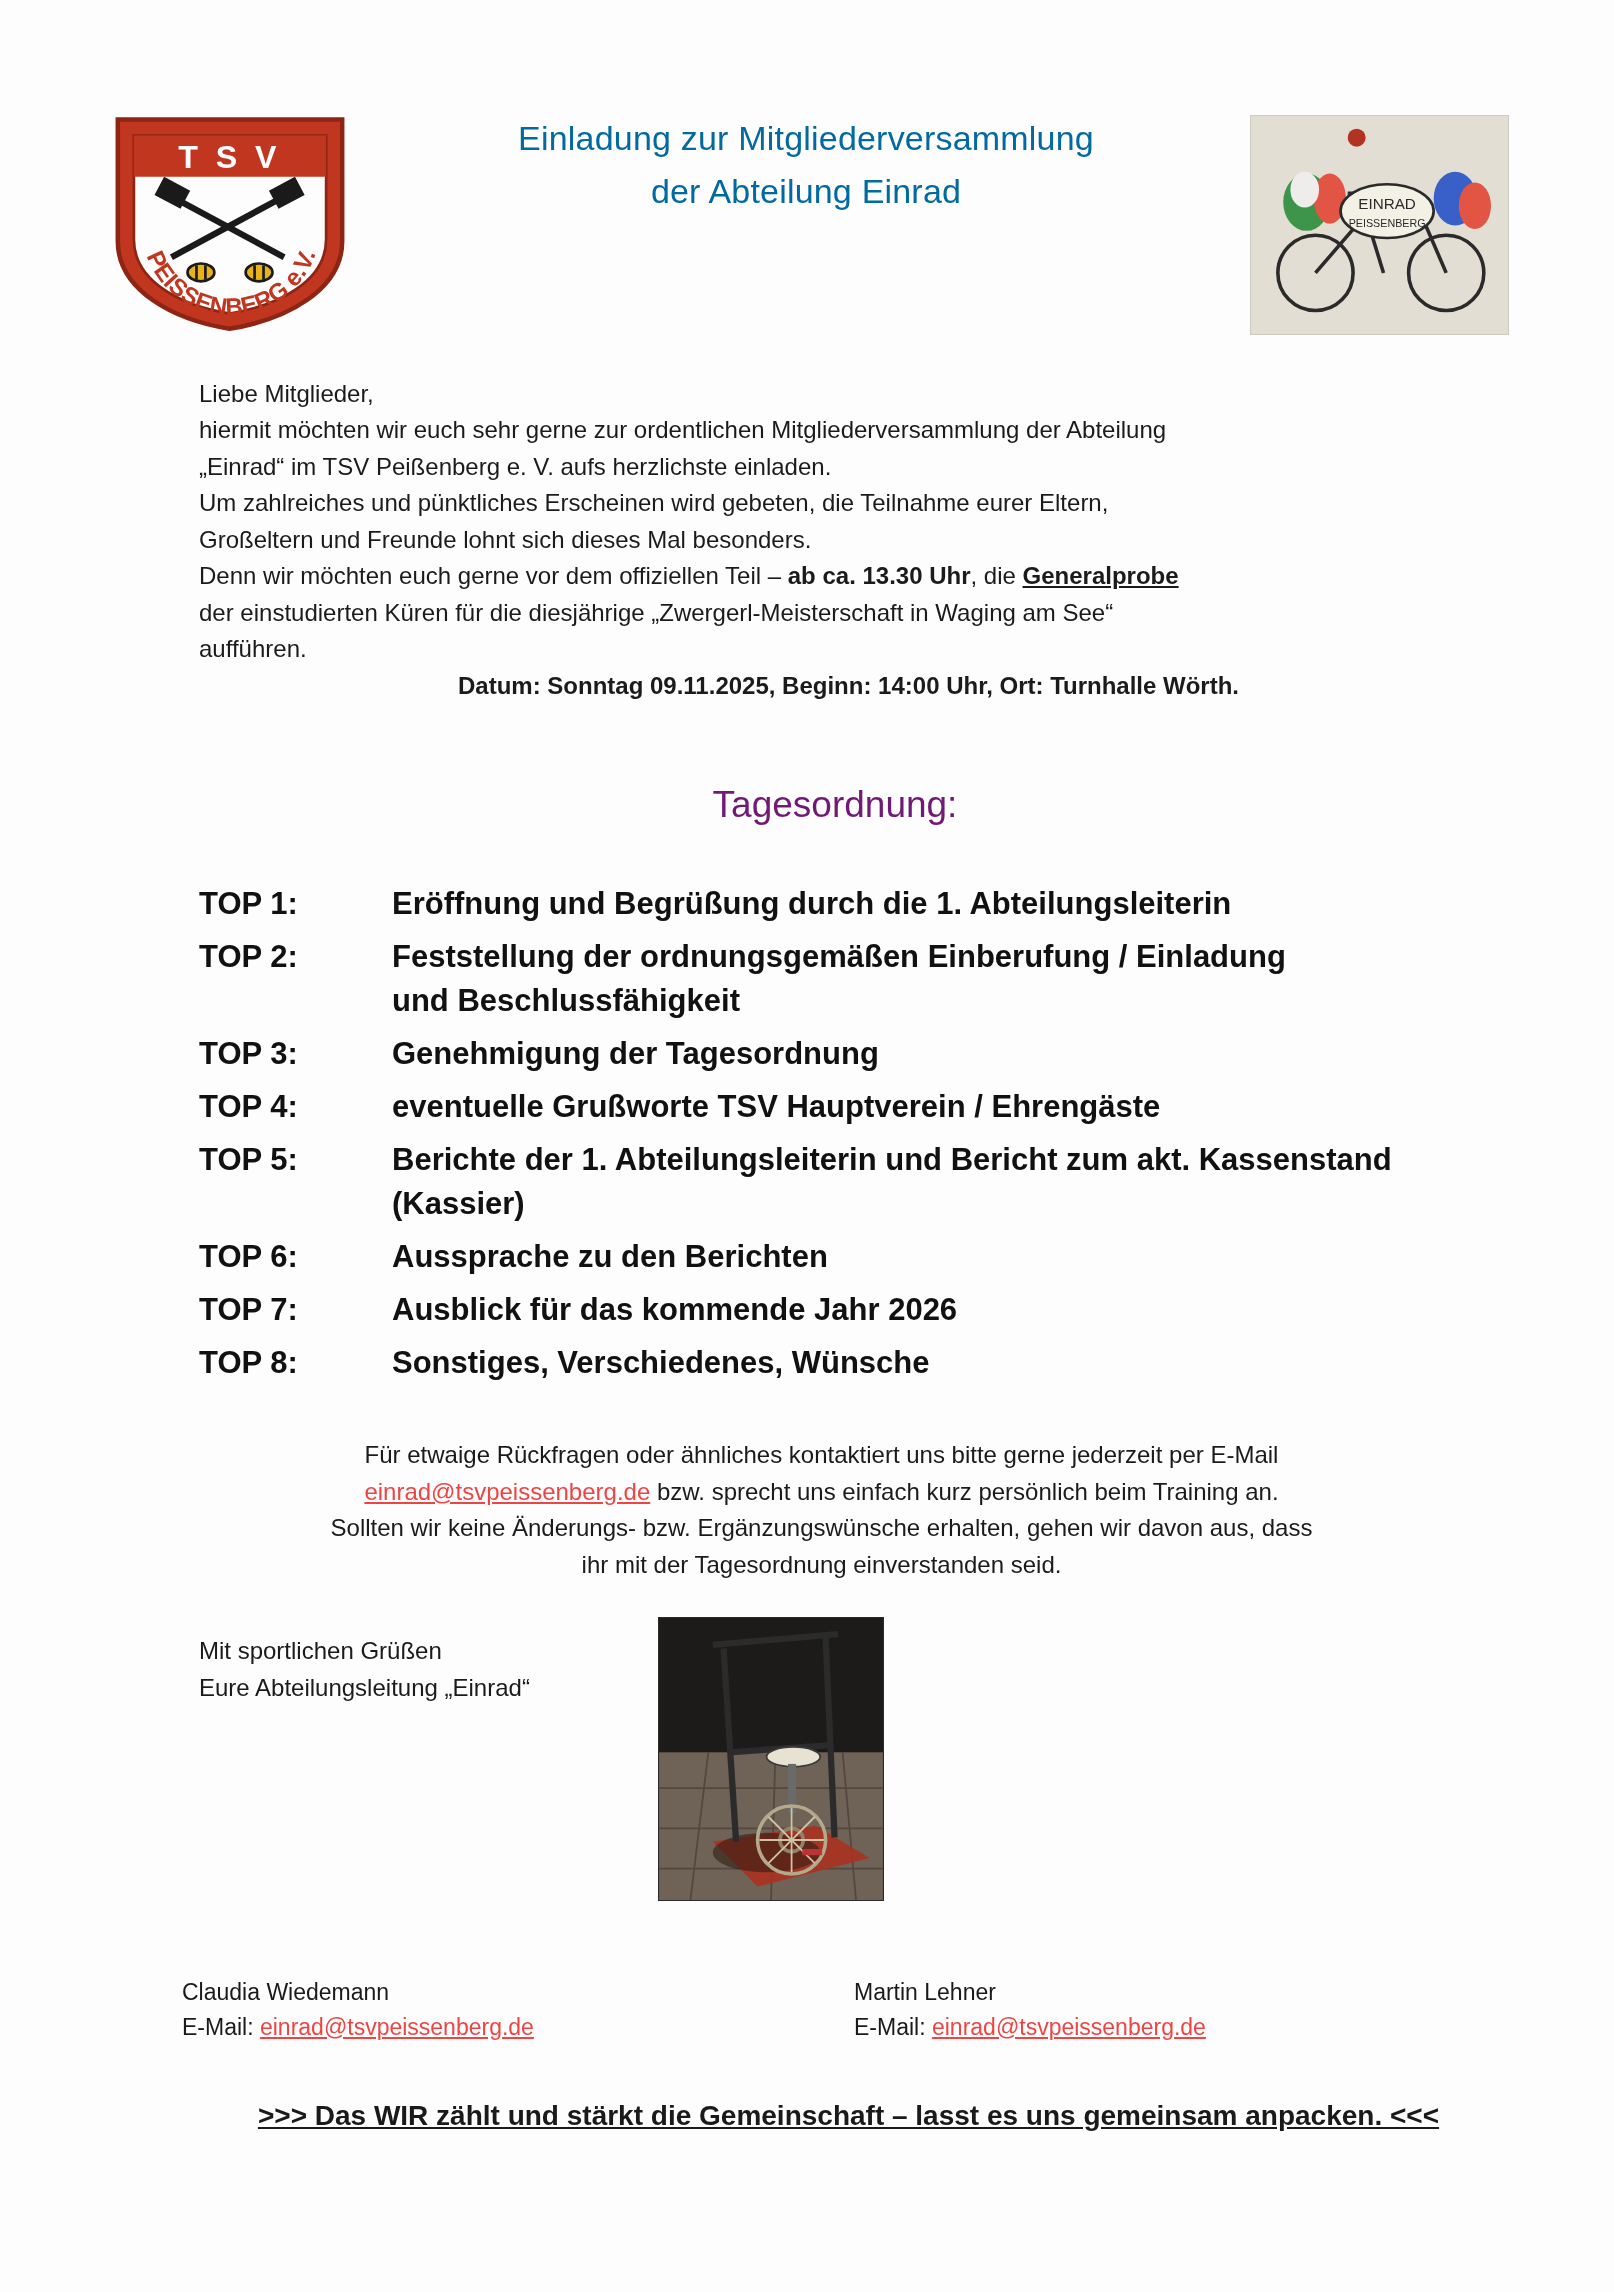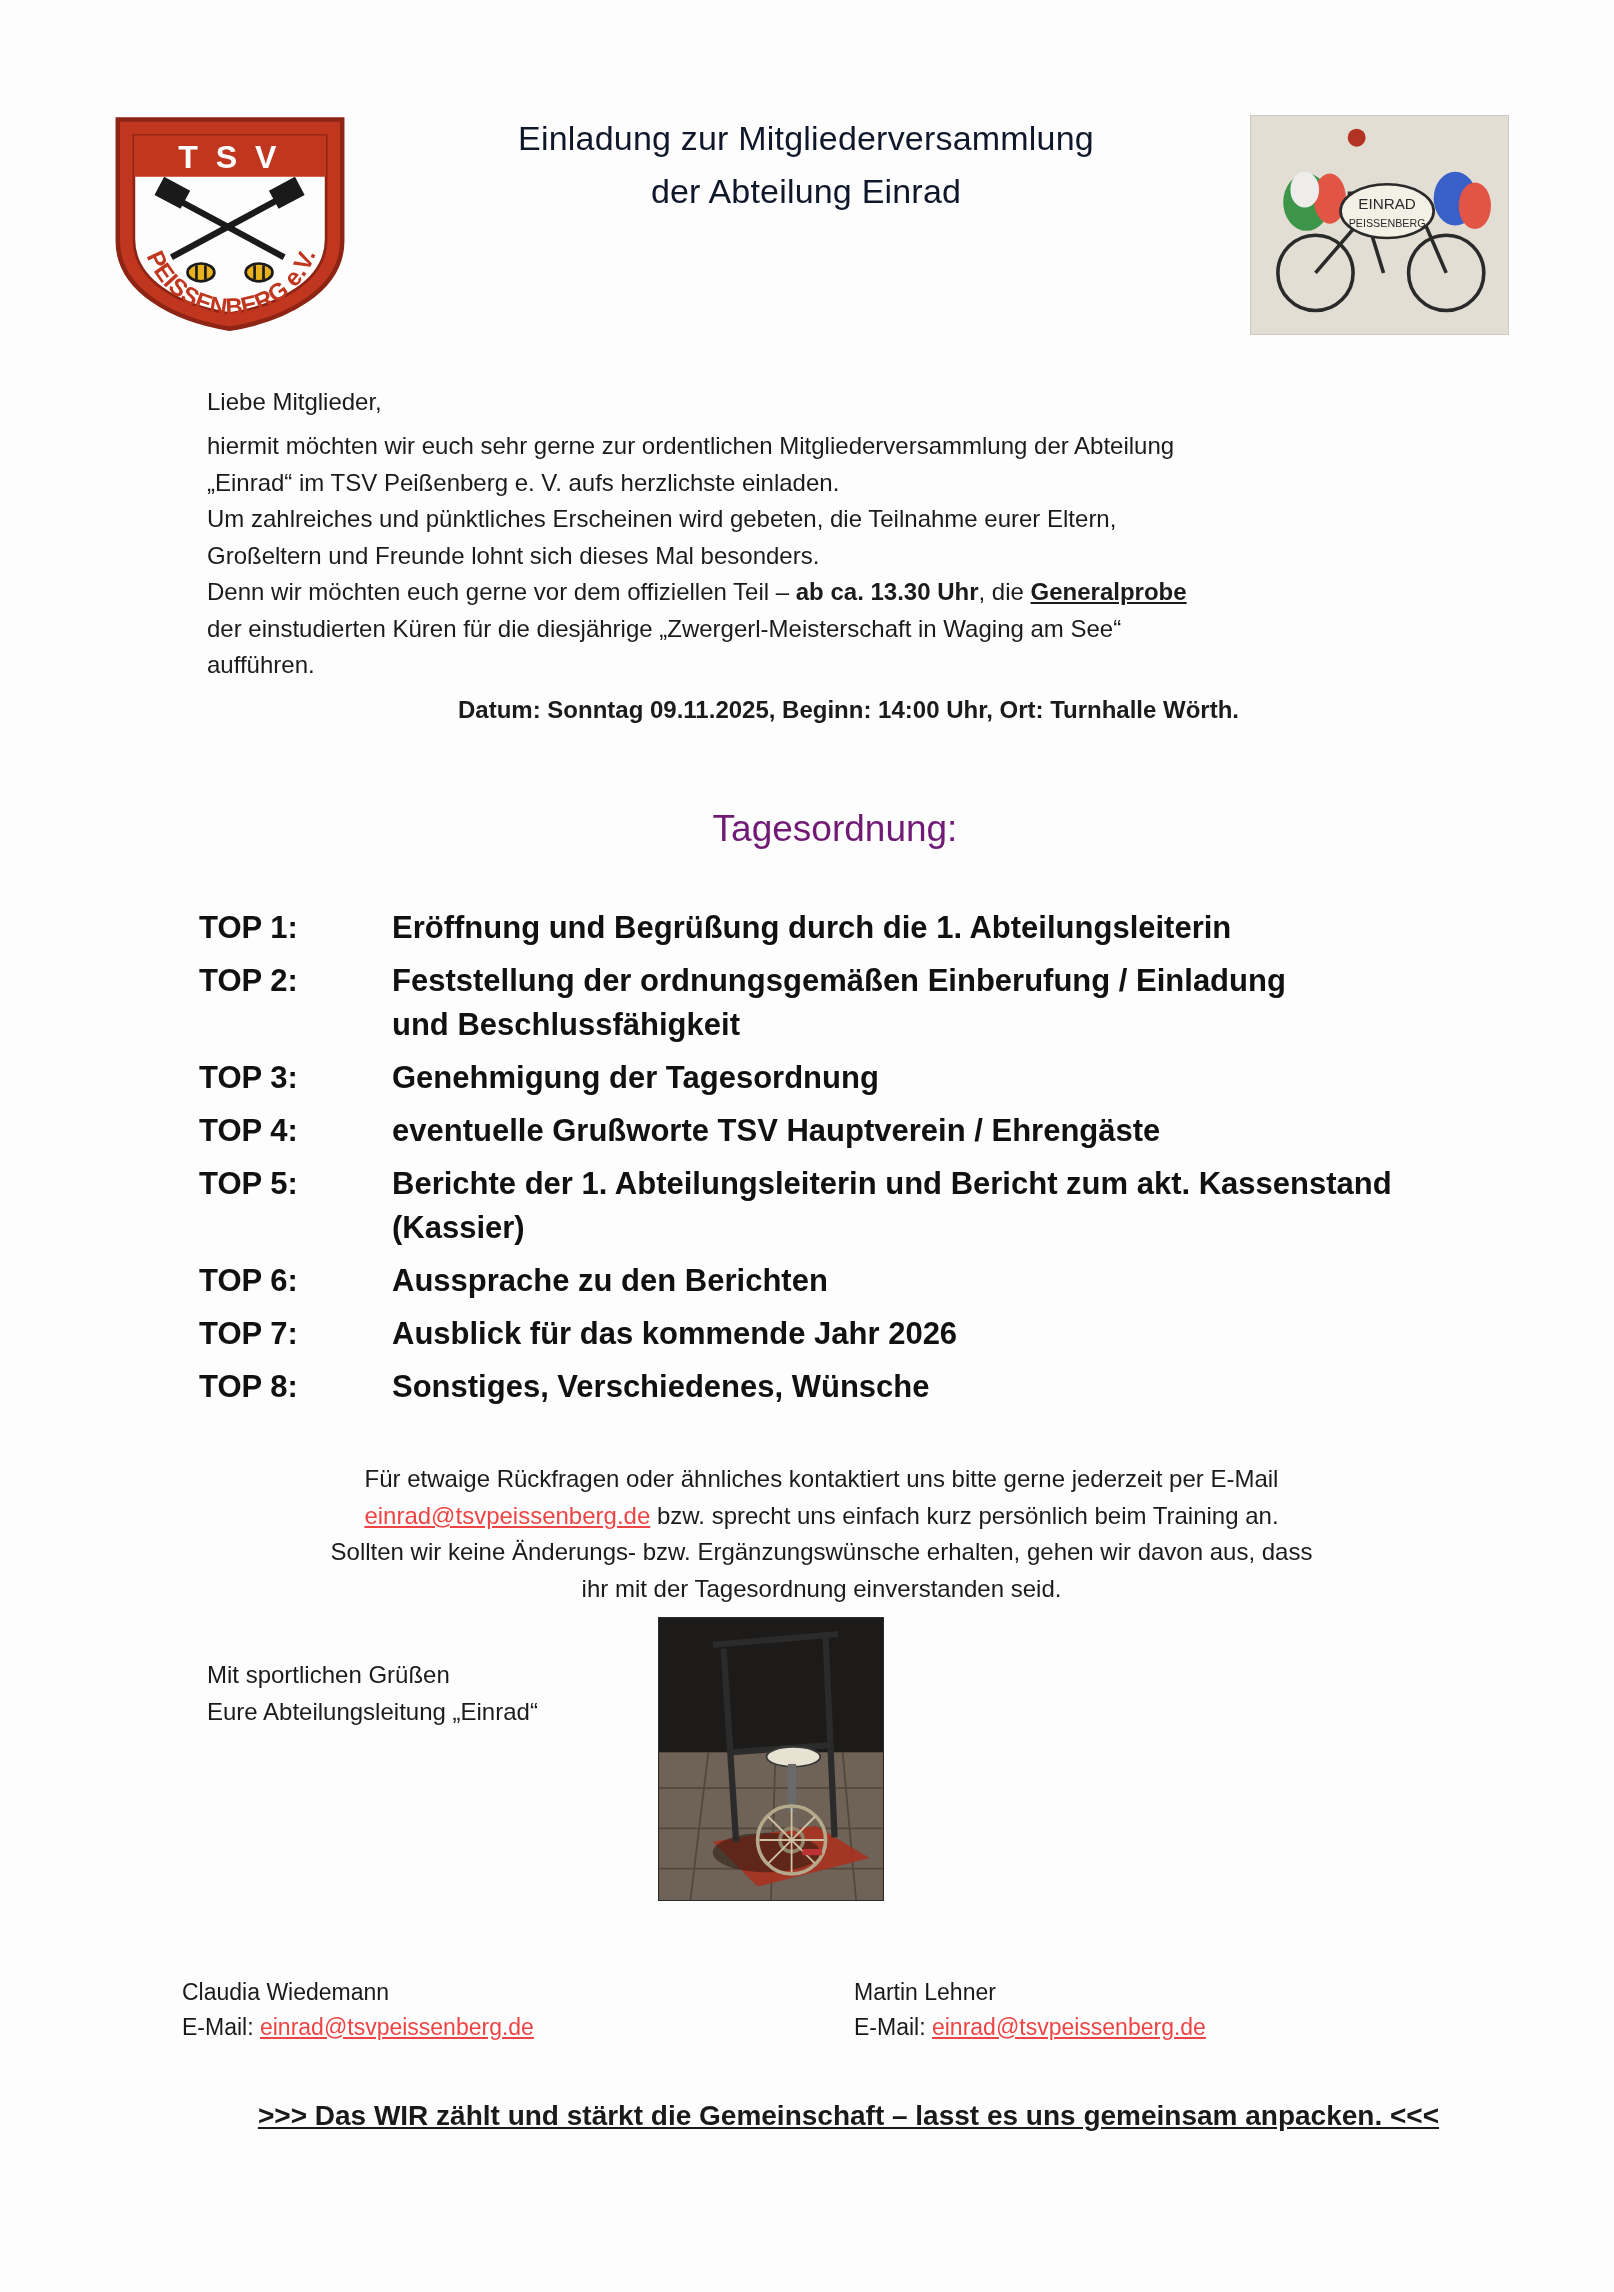--- a/index.html
+++ b/index.html
@@ -41,21 +41,21 @@
   .title-block {
     position: absolute;
     left: 358px;
     top: 112px;
     width: 896px;
     text-align: center;
   }
   .title-line {
     font-size: 34px;
     line-height: 1.55;
-    color: #0f172a;
+    color: #0369a1;
     font-weight: 400;
     letter-spacing: 0.2px;
   }
 
   .photo-right {
     position: absolute;
     right: 106px;
     top: 115px;
     width: 257px;
     height: 218px;
@@ -65,21 +65,21 @@
   }
 
   
   .content {
     position: absolute;
     left: 199px;
     top: 376px;
     width: 1245px;
   }
   p.text {
-    margin: 8px;
+    margin: 0;
     font-size: 24px;
     line-height: 1.52;
     color: #1b1b1b;
   }
   .salutation { margin-bottom: 43px; }
   .para { margin-bottom: 0; }
   .bold { font-weight: bold; }
   .underline-bold { font-weight: bold; text-decoration: underline; }
 
   .datum {

